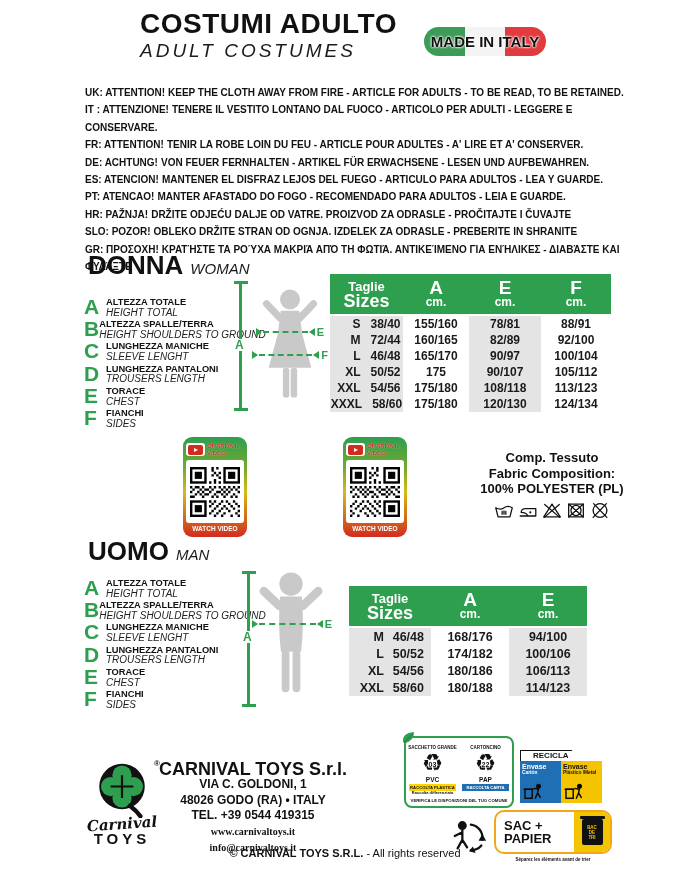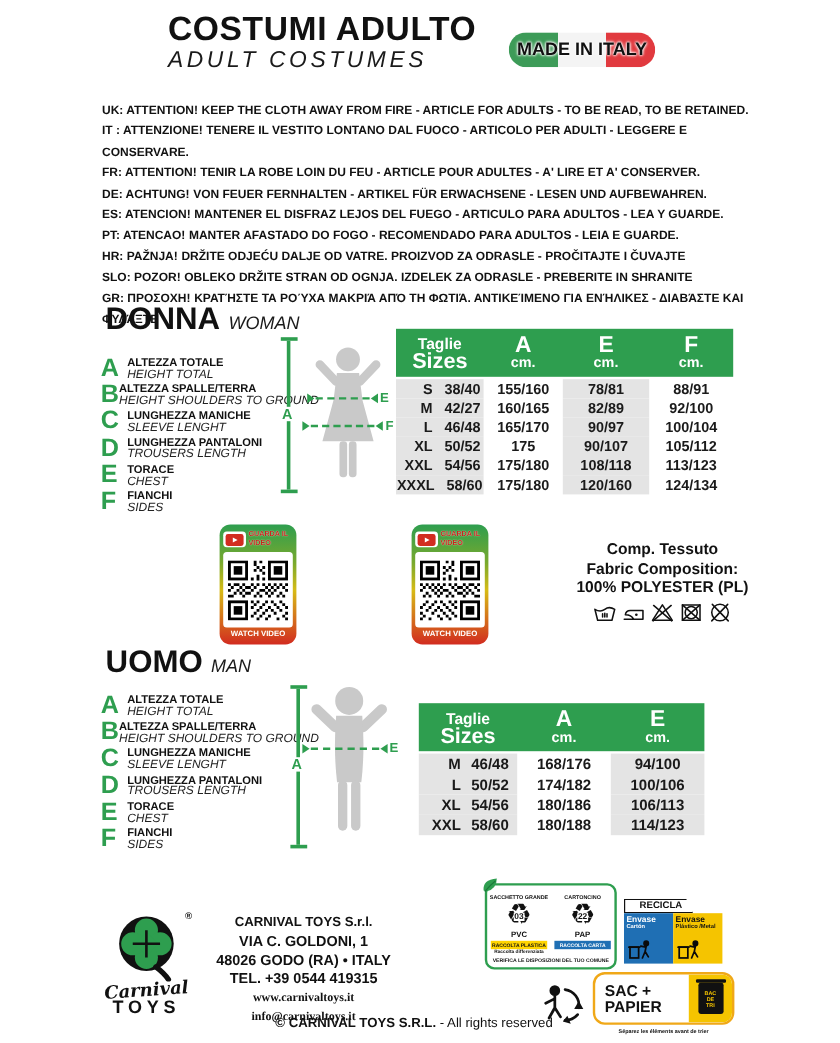--- a/index.html
+++ b/index.html
@@ -82,21 +82,21 @@
   .fabric .fl{font-size:13px;font-weight:800;line-height:15.5px;}
   .care-row{display:flex;justify-content:center;gap:2px;margin-top:4px;}
 
   
   .logo{position:absolute;left:82px;top:762px;width:80px;height:100px;text-align:center;}
   .logo .reg{position:absolute;right:2px;top:-3px;font-size:8px;font-weight:700;}
   .logo-name{font-family:"DejaVu Serif",serif;font-style:italic;font-weight:800;font-size:15px;
              line-height:13px;margin-top:-4px;transform:rotate(-4deg);}
   .logo-name2{font-weight:900;font-size:15px;letter-spacing:4px;line-height:15px;}
   .address{position:absolute;left:158px;top:761px;width:190px;text-align:center;}
-  .address .co{font-size:11px;font-weight:900;line-height:16px;}
+  .address .co{font-size:18px;font-weight:900;line-height:16px;}
   .address .ln{font-size:12px;font-weight:600;line-height:15.5px;}
   .address .bd{font-size:10px;font-weight:900;line-height:16px;font-family:Liberation Serif, serif;}
   .copyright{position:absolute;left:175px;top:847px;width:340px;text-align:center;font-size:11px;}
   .copyright b{font-weight:900;}
 
   
   .it-box{position:absolute;left:404px;top:736px;width:110px;height:72px;border:2px solid #2e9e4f;
           border-radius:8px;box-sizing:border-box;padding-top:2px;}
   .it-box .leaf{position:absolute;left:-5px;top:-7px;}
   .it-cols{display:grid;grid-template-columns:1fr 1fr;text-align:center;}
@@ -265,21 +265,21 @@
             <b class="sz">S</b>
             <span class="rg">38/40</span>
           </span>
         <span class="cell">155/160</span>
         <span class="cell shade">78/81</span>
         <span class="cell">88/91</span>
       </div>
       <div class="trow w-grid w-row">
         <span class="cell shade sizecell">
             <b class="sz">M</b>
-            <span class="rg">42/27</span>
+            <span class="rg">72/44</span>
           </span>
         <span class="cell">160/165</span>
         <span class="cell shade">82/89</span>
         <span class="cell">92/100</span>
       </div>
       <div class="trow w-grid w-row">
         <span class="cell shade sizecell">
             <b class="sz">L</b>
             <span class="rg">46/48</span>
           </span>
@@ -304,21 +304,21 @@
         <span class="cell">175/180</span>
         <span class="cell shade">108/118</span>
         <span class="cell">113/123</span>
       </div>
       <div class="trow w-grid w-row">
         <span class="cell shade sizecell">
             <b class="sz">XXXL</b>
             <span class="rg">58/60</span>
           </span>
         <span class="cell">175/180</span>
-        <span class="cell shade">120/160</span>
+        <span class="cell shade">120/130</span>
         <span class="cell">124/134</span>
       </div>
     </div>
   </div>
 
   <div class="qr-badge" style="left:183px;top:437px">
     <div class="qr-top">
       <span class="yt">
           <span class="yt-inner">
             <span class="yt-tri"></span>

